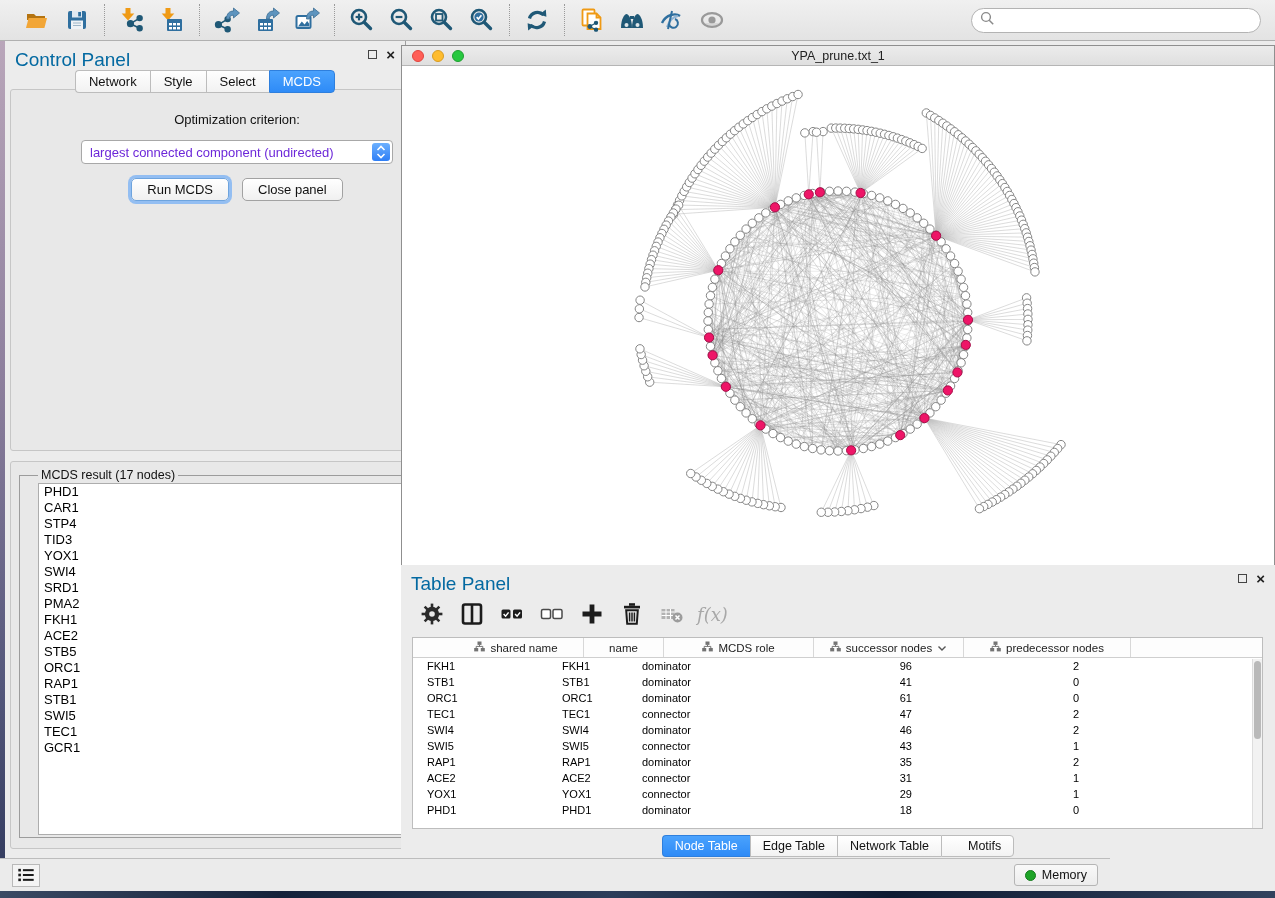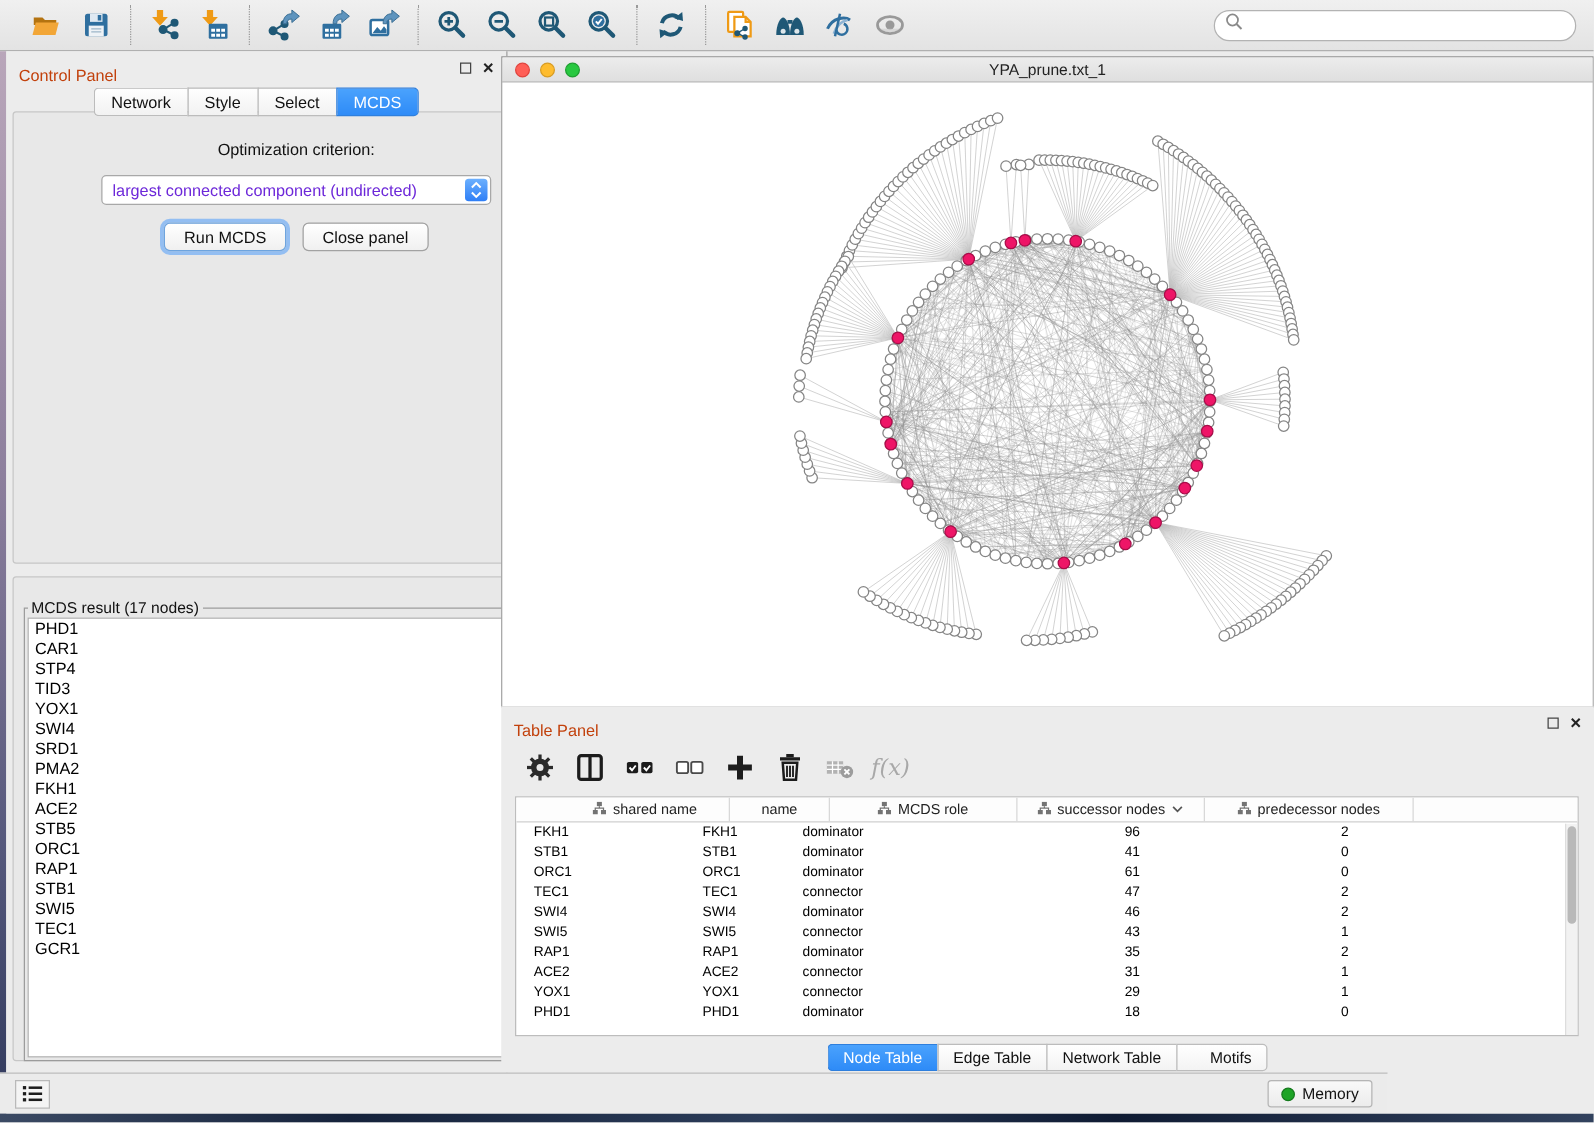--- a/index.html
+++ b/index.html
@@ -21,21 +21,21 @@
 
   
   .main { position:absolute; left:0; top:41px; width:1275px; height:817px; }
   .wall-left { position:absolute; left:0; top:0; width:5px; height:850px;
     background:linear-gradient(#b9a6ba,#8d7f9d 40%,#55587c 75%,#30395c); }
 
   
   .control-panel { position:absolute; left:5px; top:0; width:401px; height:817px;
     background:#ececec; border-right:1px solid #9e9e9e; }
   .panel-header { height:26px; display:flex; align-items:center; padding:0 10px; }
-  .panel-title { font-size:13px; color:#c2410c;margin-top:12px; }
+  .panel-title { font-size:19px; color:#0369a1;margin-top:12px; }
   .panel-hdr-icons { margin-left:auto; display:flex; align-items:center; gap:9px; }
   .float-box { width:9px; height:9px; border:1.4px solid #444; display:inline-block; cursor:pointer; }
   .x-glyph { font-size:15px; font-weight:bold; color:#222; line-height:1; cursor:pointer; }
 
   .ctab-row { display:flex; justify-content:center; margin-top:3px; position:relative; z-index:2; }
   .ctab { font-size:13px; padding:3px 13px; background:linear-gradient(#fefefe,#f2f2f2);
     border:1px solid #bcbcbc; border-right:none; color:#111; cursor:pointer; }
   .ctab:first-child { border-radius:4px 0 0 4px; }
   .ctab:last-child { border-right:1px solid #bcbcbc; border-radius:0 4px 4px 0; }
   .ctab.selected { background:linear-gradient(#4aa2fd,#2e8bf7); color:#fff; border-color:#2e7fdd; }
@@ -51,21 +51,21 @@
     padding-left:8px; cursor:pointer; position:relative; }
   .select-value { font-size:13px; color:#6d28d9; }
   .select-stepper { position:absolute; right:2px; top:2px; width:18px; height:18px; border-radius:3px;
     background:linear-gradient(#6cb0fe,#2e7ef6); display:flex; flex-direction:column;
     align-items:center; justify-content:center; gap:1px; }
   .btn-row { display:flex; justify-content:center; gap:13px; margin-top:14px; }
   .push-btn { font-size:13px; padding:3px 15px; background:linear-gradient(#ffffff,#f0f0f0);
     border:1px solid #a2a2a2; border-radius:5px; color:#111; cursor:pointer; }
   .push-btn.focused { box-shadow:0 0 0 3px rgba(77,155,250,.55); border-color:#6ea4de; }
 
-  .mcds-fieldset { margin:17px 8px; border:1px solid #9c9c9c; height:370px; background:#e8e8e8; }
+  .mcds-fieldset { margin:6px 8px; border:1px solid #9c9c9c; height:370px; background:#e8e8e8;padding-left:16px; }
   .mcds-fieldset legend { font-size:12.5px; color:#111; margin-left:2px; padding:0 3px; }
   .mcds-list { position:relative; margin:1px 2px 2px 2px; height:352px; background:#fff;
     border:1px solid #adadad; overflow:hidden; }
   .mcds-item { font-size:13px; line-height:16px; padding-left:5px; color:#000; }
   .mcds-scroll { position:absolute; right:0; top:0; width:9px; height:100%;
     background:#f4f4f4; border-left:1px solid #d0d0d0; }
 
   
   .network-window { position:absolute; left:401px; top:4px; width:874px; height:521px;
     border:1px solid #8f8f8f; background:#fff; }

